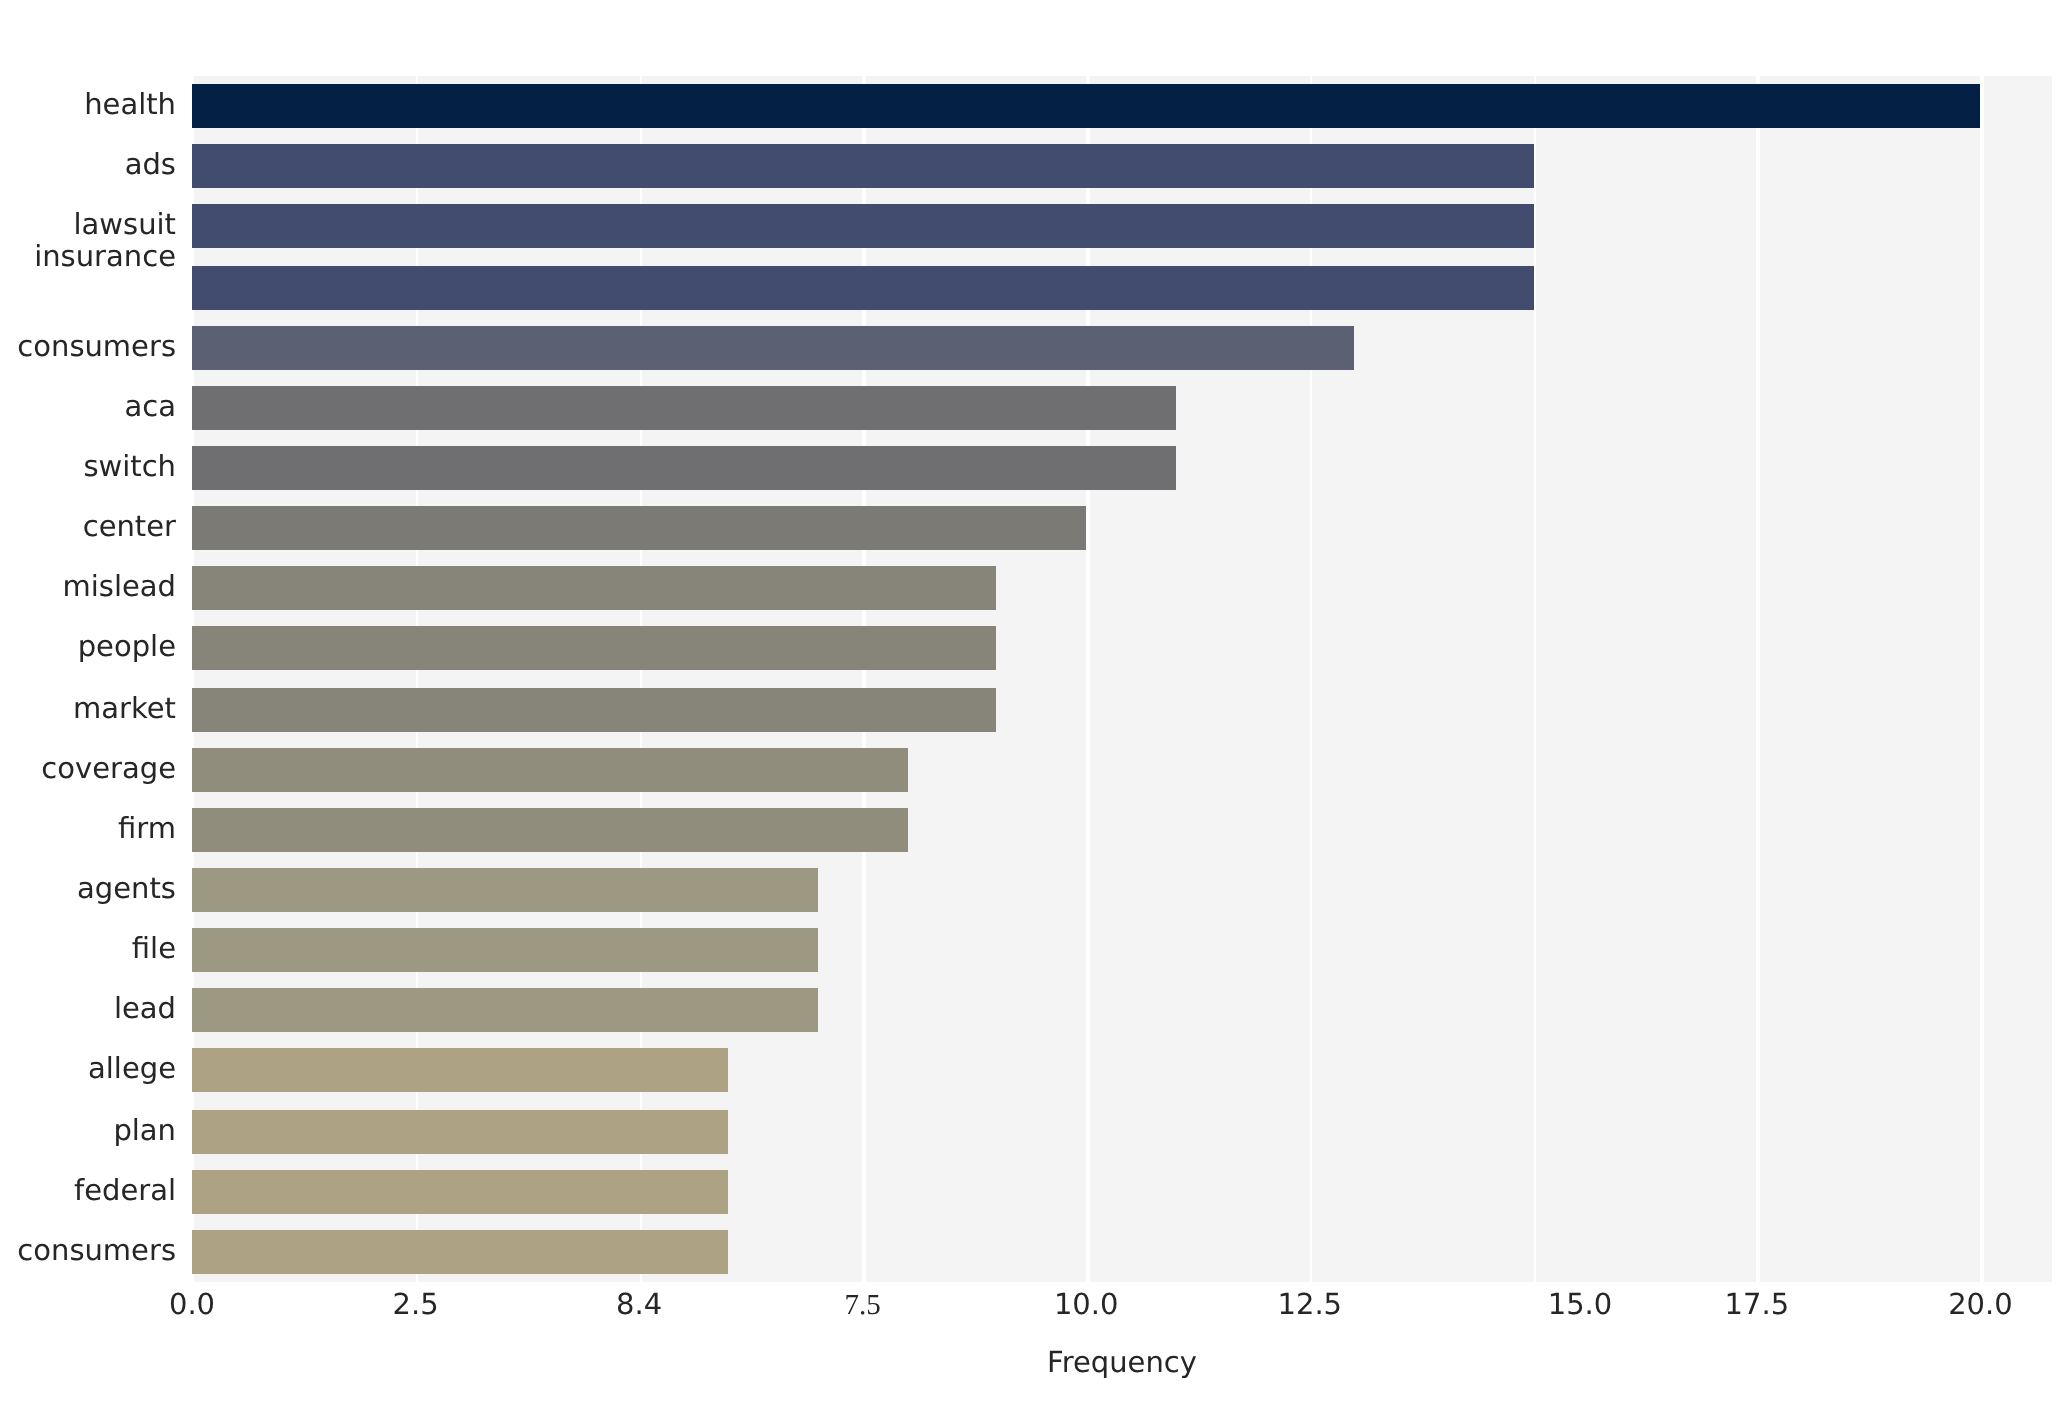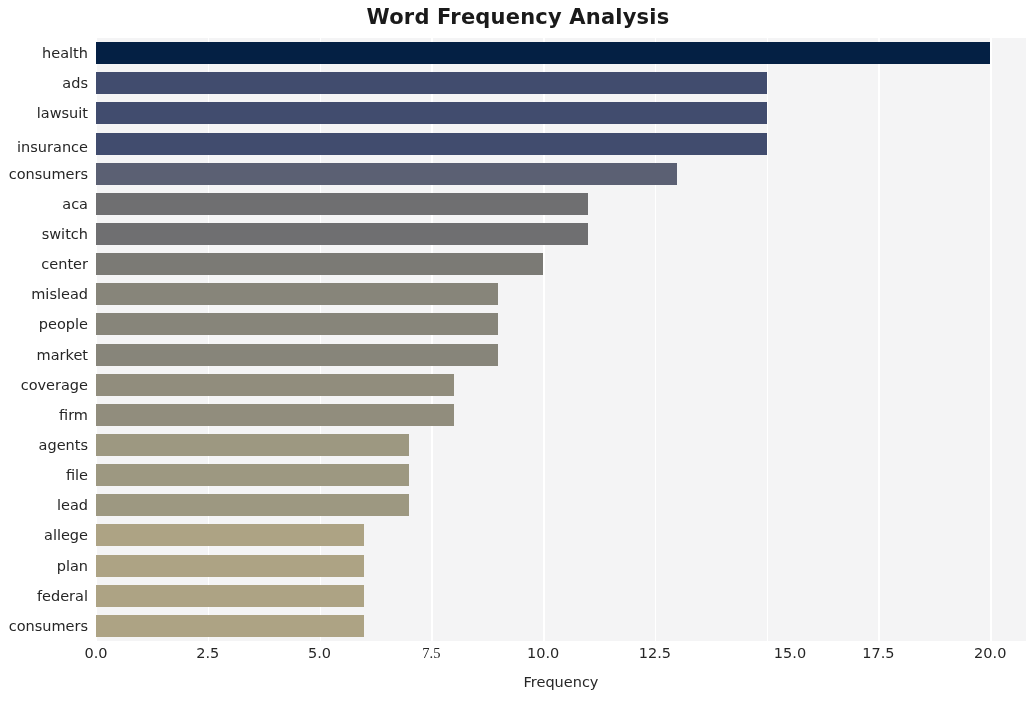--- a/index.html
+++ b/index.html
@@ -110,21 +110,20 @@
     text-align: center;
     font-size: 14.5px;
     color: #262626;
   }
 </style>
 </head>
 <body>
 
 <div id="figure">
 
-  <div id="chart-title">Word Frequency Analysis</div>
 
   <div id="plot-area">
     <div id="gridlines-layer">
         <div class="gridline-v" style="left: 0px;"></div>
         <div class="gridline-v" style="left: 111.779px;"></div>
         <div class="gridline-v" style="left: 223.558px;"></div>
         <div class="gridline-v" style="left: 335.337px;"></div>
         <div class="gridline-v" style="left: 447.115px;"></div>
         <div class="gridline-v" style="left: 558.894px;"></div>
         <div class="gridline-v" style="left: 670.673px;"></div>
@@ -192,21 +191,21 @@
         <div class="bar-row" style="top: 572.85px; height: 30.15px;">
           <div class="bar" title="enrollment: 6" style="width: 268.269px; background: rgb(173, 163, 132); top: 4.075px;"></div>
         </div>
       </div>
   </div>
 
   <div id="ylabels-layer">
       <div class="ylabel" style="top: 0px; height: 30.15px; line-height: 30.15px;">health</div>
       <div class="ylabel" style="top: 30.15px; height: 30.15px; line-height: 30.15px;">ads</div>
       <div class="ylabel" style="top: 60.3px; height: 30.15px; line-height: 30.15px;">lawsuit</div>
-      <div class="ylabel" style="top: 94px; height: 30.15px; line-height: 30.15px;">insurance</div>
+      <div class="ylabel" style="top: 76px; height: 30.15px; line-height: 30.15px;">insurance</div>
       <div class="ylabel" style="top: 120.6px; height: 30.15px; line-height: 30.15px;">consumers</div>
       <div class="ylabel" style="top: 150.75px; height: 30.15px; line-height: 30.15px;">aca</div>
       <div class="ylabel" style="top: 180.9px; height: 30.15px; line-height: 30.15px;">switch</div>
       <div class="ylabel" style="top: 211.05px; height: 30.15px; line-height: 30.15px;">center</div>
       <div class="ylabel" style="top: 241.2px; height: 30.15px; line-height: 30.15px;">mislead</div>
       <div class="ylabel" style="top: 271.35px; height: 30.15px; line-height: 30.15px;">people</div>
       <div class="ylabel" style="top: 301.5px; height: 30.15px; line-height: 30.15px;">market</div>
       <div class="ylabel" style="top: 331.65px; height: 30.15px; line-height: 30.15px;">coverage</div>
       <div class="ylabel" style="top: 361.8px; height: 30.15px; line-height: 30.15px;">firm</div>
       <div class="ylabel" style="top: 391.95px; height: 30.15px; line-height: 30.15px;">agents</div>
@@ -214,21 +213,21 @@
       <div class="ylabel" style="top: 452.25px; height: 30.15px; line-height: 30.15px;">lead</div>
       <div class="ylabel" style="top: 482.4px; height: 30.15px; line-height: 30.15px;">allege</div>
       <div class="ylabel" style="top: 512.55px; height: 30.15px; line-height: 30.15px;">plan</div>
       <div class="ylabel" style="top: 542.7px; height: 30.15px; line-height: 30.15px;">federal</div>
       <div class="ylabel" style="top: 572.85px; height: 30.15px; line-height: 30.15px;">consumers</div>
     </div>
 
   <div id="xlabels-layer">
       <div class="xlabel" style="left: 0px;">0.0</div>
       <div class="xlabel" style="left: 111.779px;">2.5</div>
-      <div class="xlabel" style="left: 223.558px;">5.0</div>
+      <div class="xlabel" style="left: 223.558px;">8.4</div>
       <div class="xlabel" style="left: 335.337px; font-family: Liberation Serif, serif;">7.5</div>
       <div class="xlabel" style="left: 447.115px;">10.0</div>
       <div class="xlabel" style="left: 558.894px;">12.5</div>
       <div class="xlabel" style="left: 694px;">15.0</div>
       <div class="xlabel" style="left: 782.452px;">17.5</div>
       <div class="xlabel" style="left: 894.231px;">20.0</div>
     </div>
 
   <div id="xaxis-title">Frequency</div>
 

